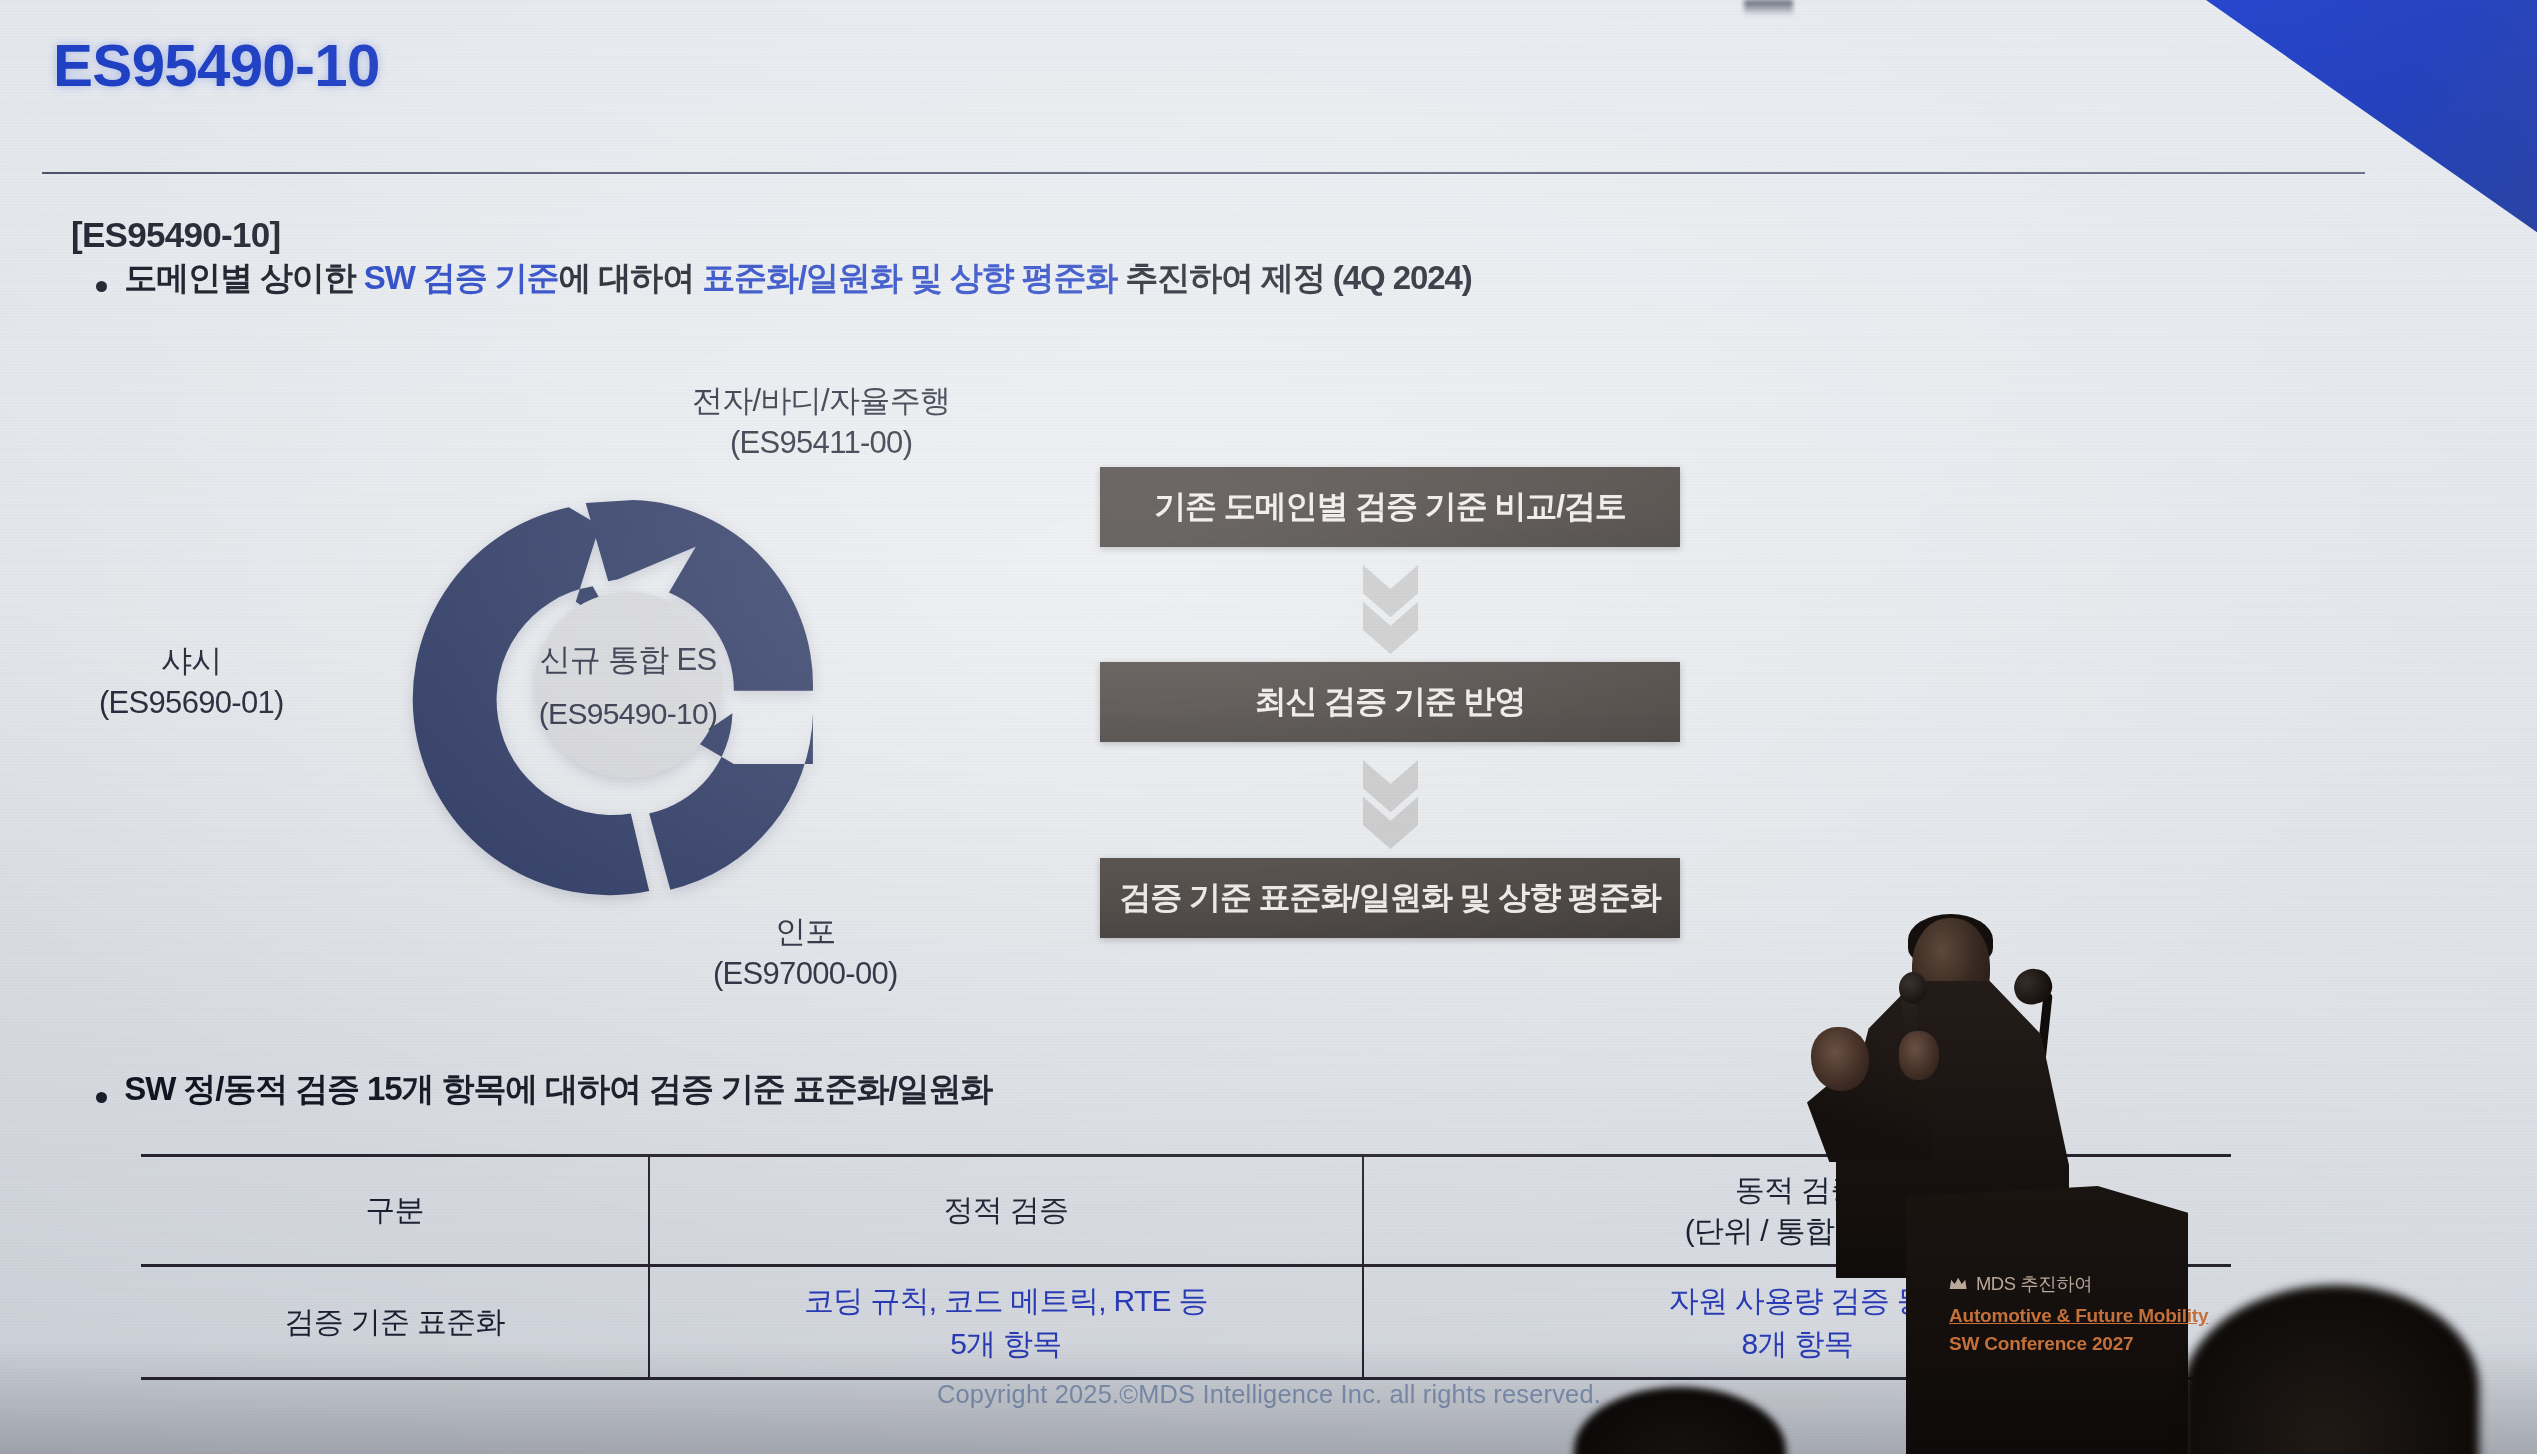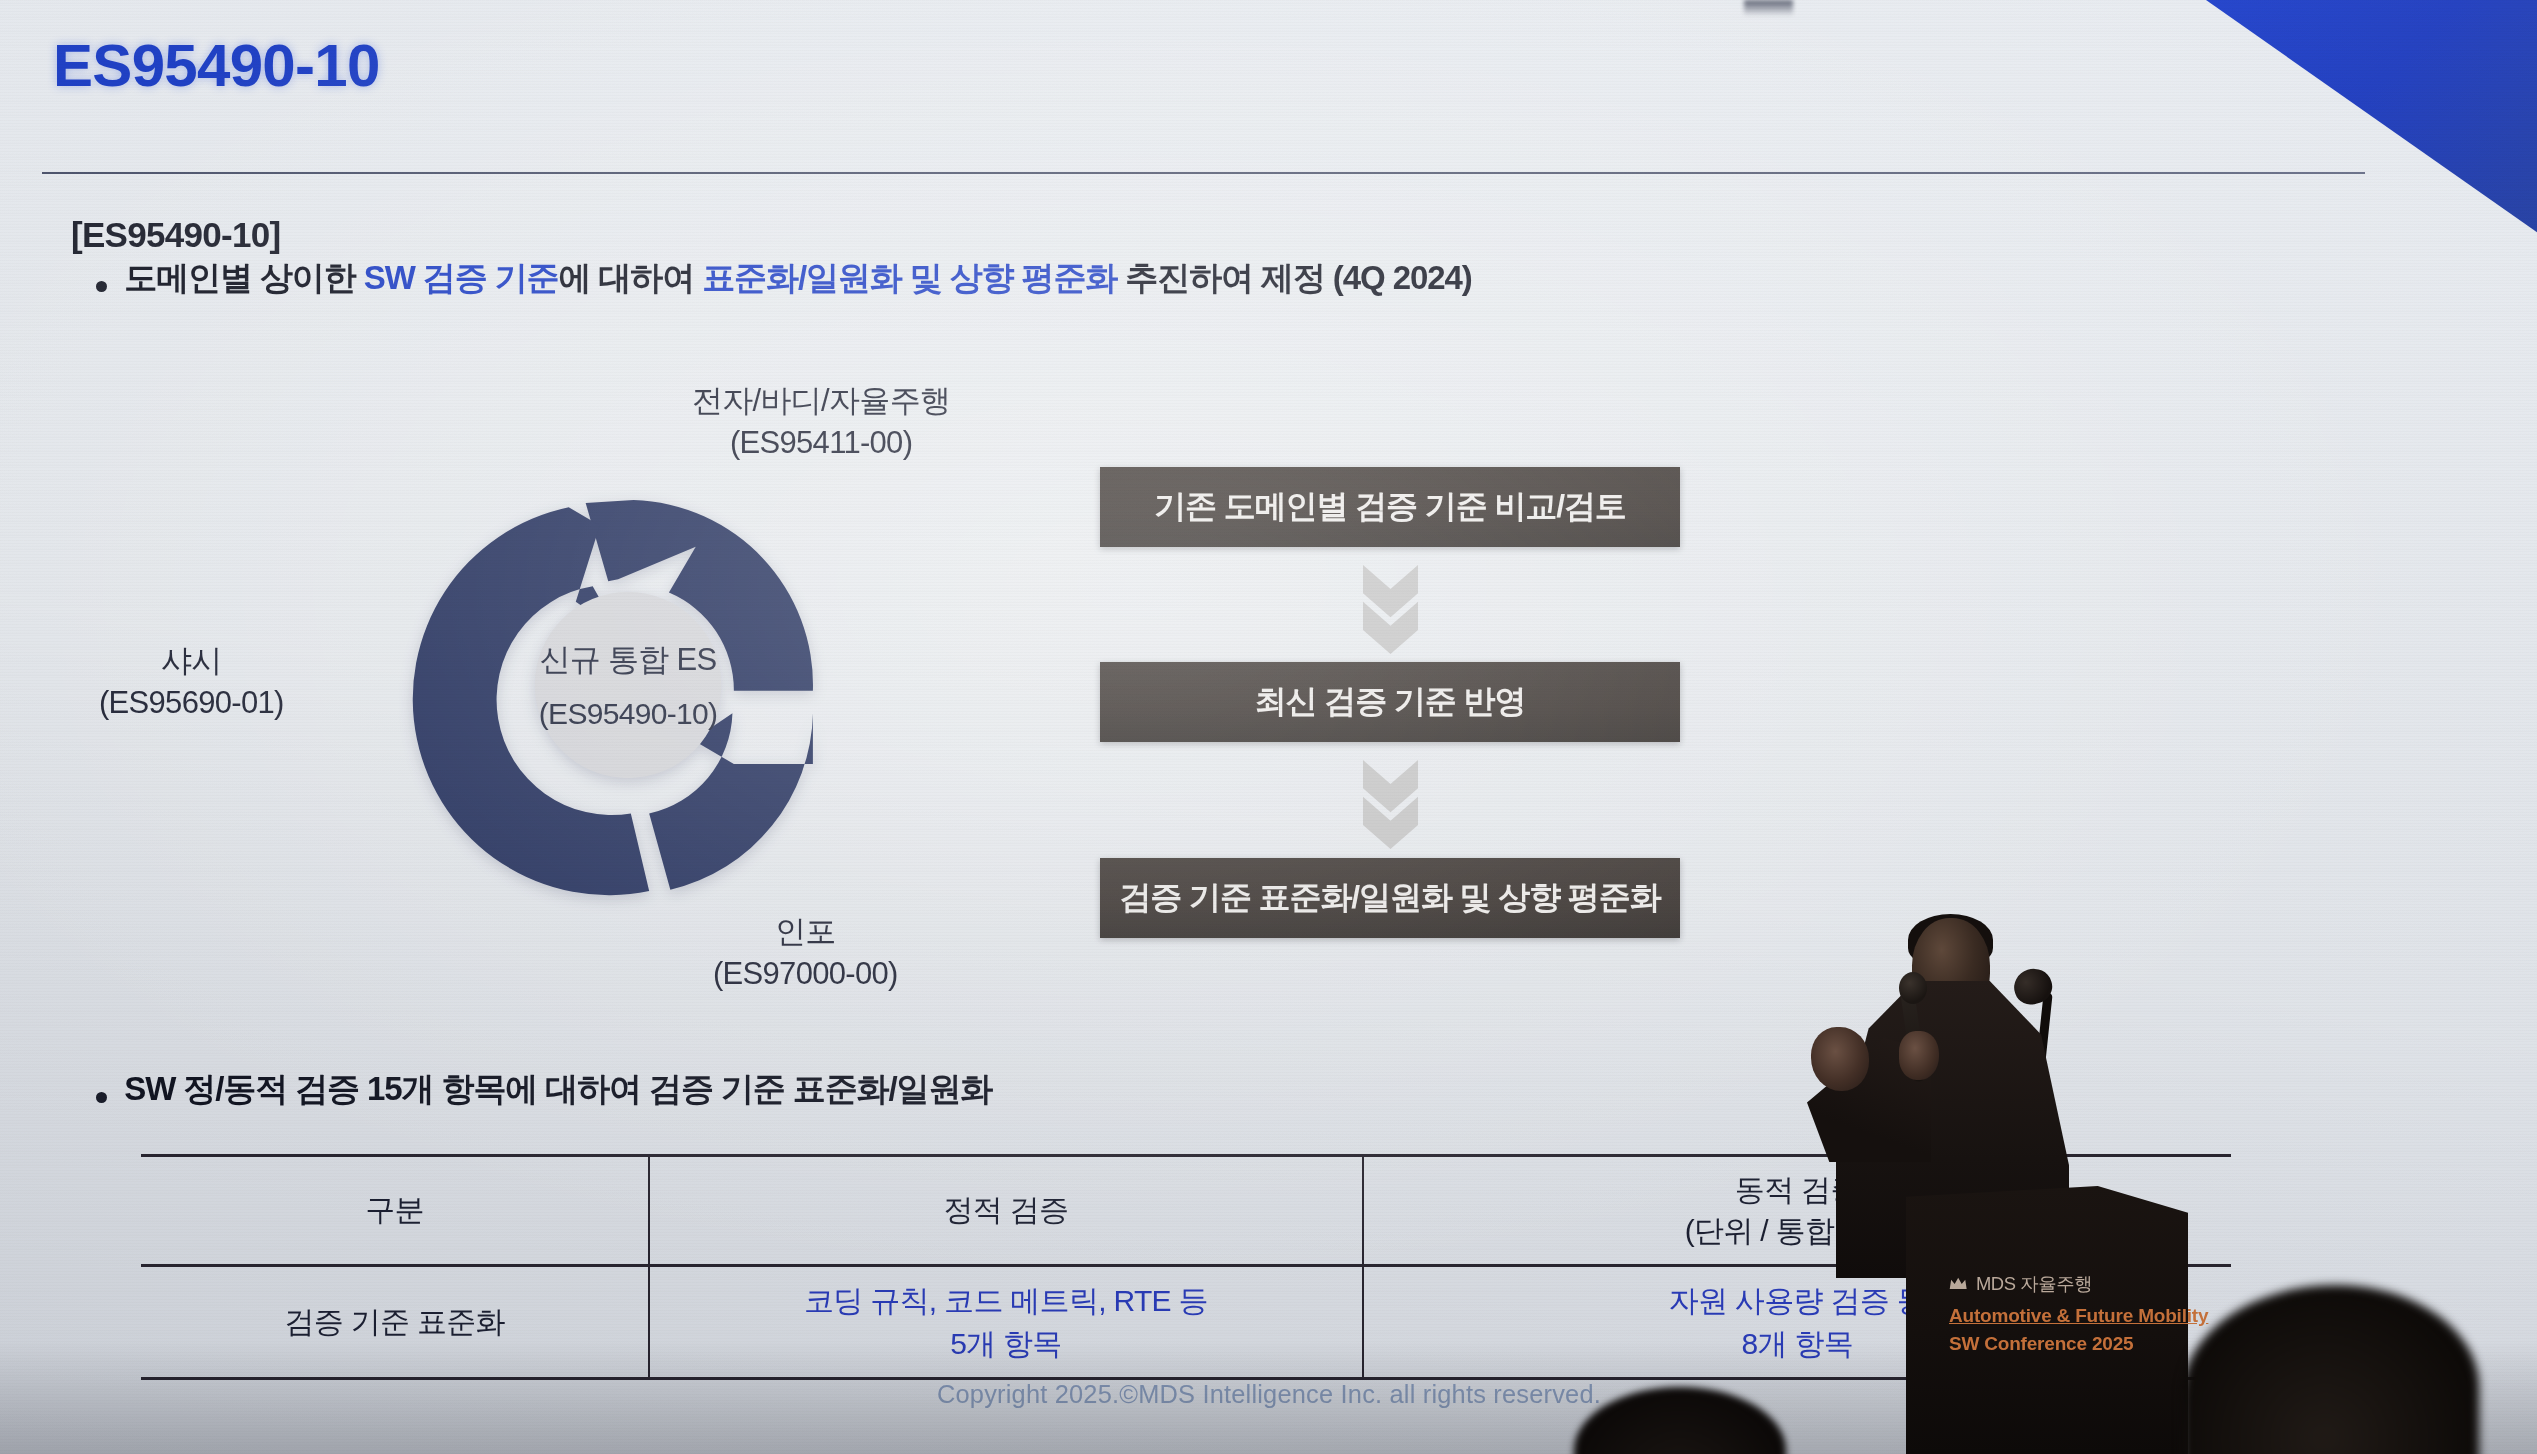--- a/index.html
+++ b/index.html
@@ -378,23 +378,23 @@
     <div id="speaker-hand"></div>
     <div id="mic-stick"></div>
     <div id="mic-head"></div>
     <div id="mic-hand"></div>
 
     <div id="podium"></div>
     <div id="podium-logo-row">
       <svg id="podium-crown" viewBox="0 0 26 18">
         <path d="M1,17 L3,4 L8,10 L13,1 L18,10 L23,4 L25,17 Z" fill="#b9a89a"></path>
       </svg>
-      <span id="podium-brand">MDS 자율주행</span>
+      <span id="podium-brand">MDS 추진하여</span>
     </div>
     <div id="podium-line1">Automotive &amp; Future Mobility</div>
-    <div id="podium-line2">SW Conference 2025</div>
+    <div id="podium-line2">SW Conference 2027</div>
 
     <div id="audience-head-1"></div>
     <div id="audience-head-2"></div>
   </div>
 
 </div>
 
 
 </body></html>

